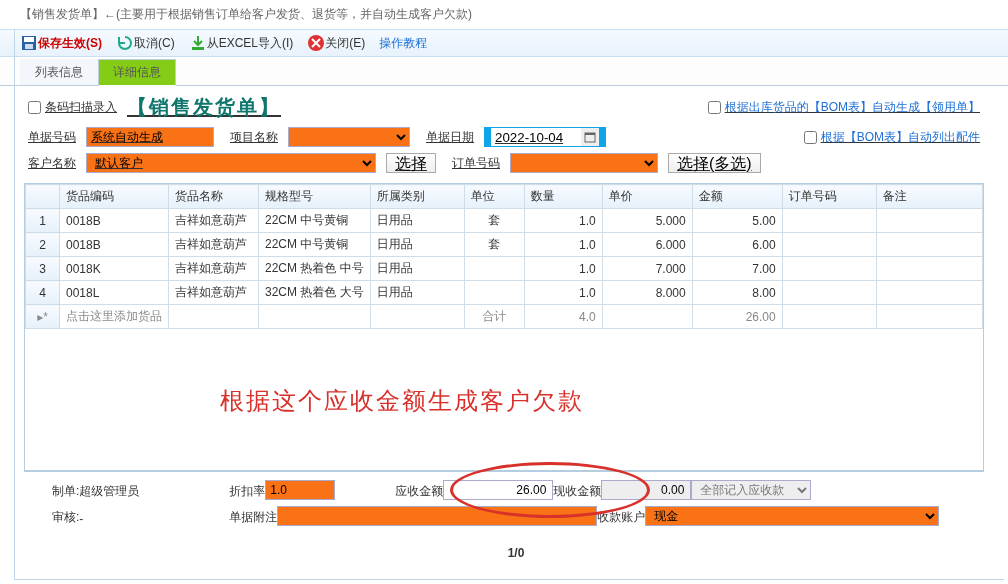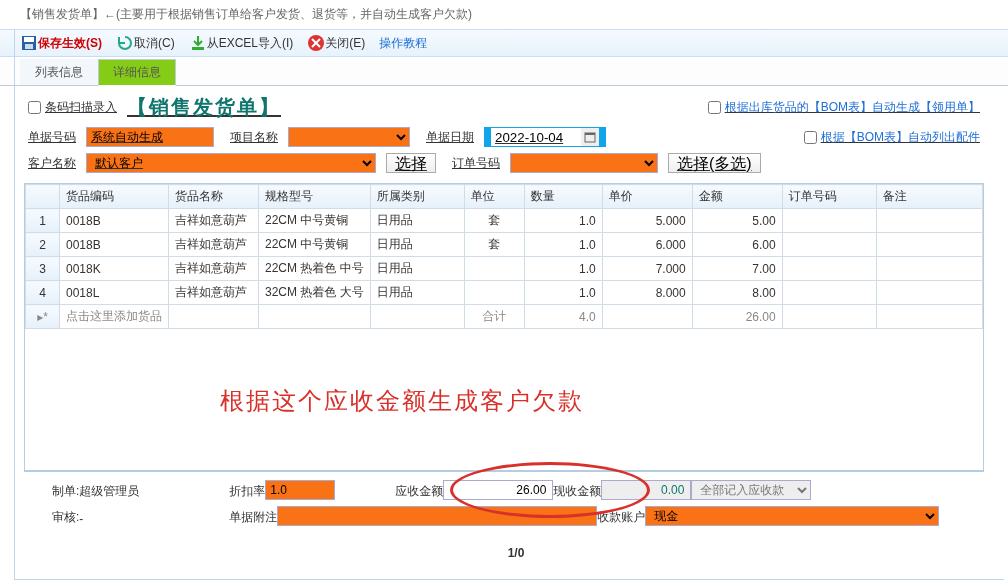--- a/index.html
+++ b/index.html
@@ -163,21 +163,21 @@
       gap: 0;
       margin-bottom: 6px;
     }
     .amount-box {
       border: 1px solid #aac;
       height: 20px;
       padding: 0 6px;
       text-align: right;
       font-size: 12px;
     }
-    .readonly { background: #eee; color: #0f766e; }
+    .readonly { background: #eee; color: #000000; }
     select.input-text { height: 20px; }
     .pager {
       text-align: center;
       font-weight: bold;
       padding-top: 10px;
       margin-left: 24px;
     }
     .left-border {
       position: absolute;
       left: 14px;

